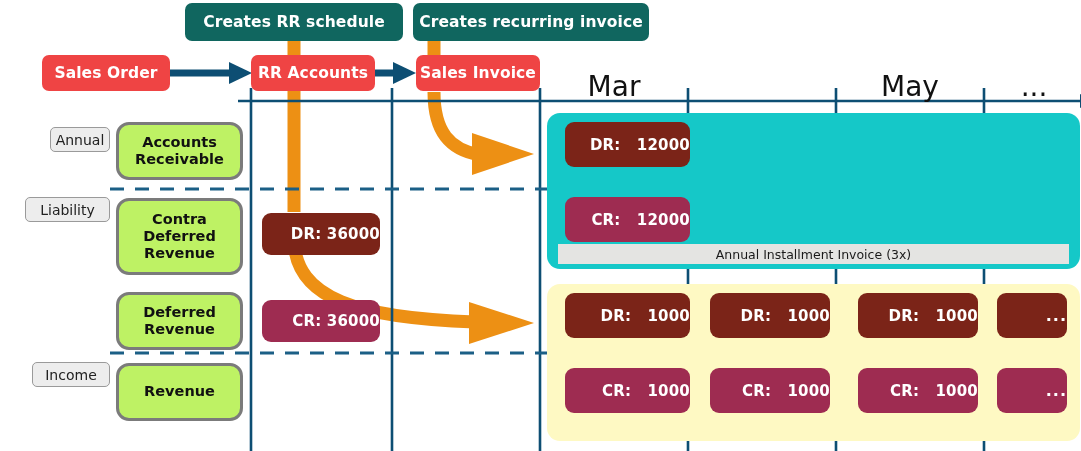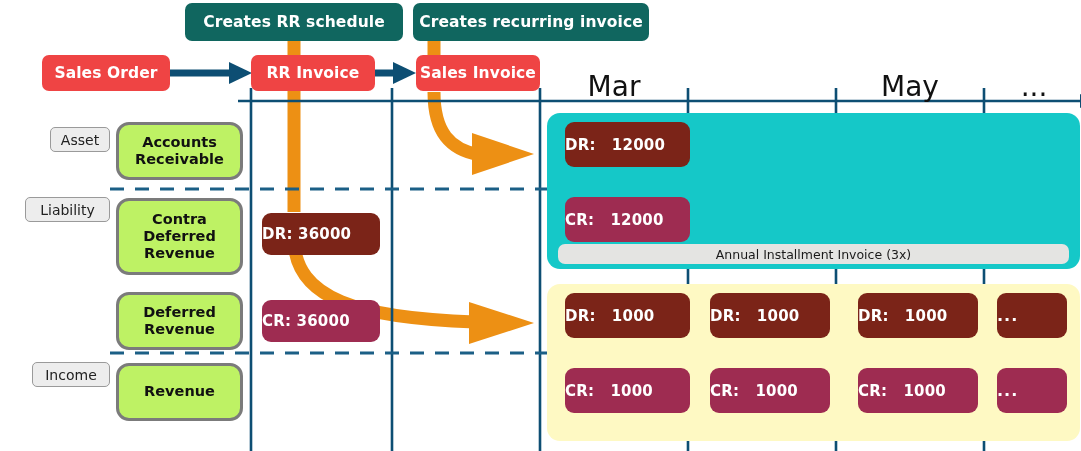--- a/index.html
+++ b/index.html
@@ -40,30 +40,30 @@
   }
 
   
   .period-block{border-radius:13px;}
   .block-teal{background:#15c8c8;}
   .block-blue{background:#fef9c3;}
 
   
   .chip{
     border-radius:9px;color:#fff;font-weight:bold;font-size:15px;
-    display:flex;align-items:center;justify-content:flex-start;
+    display:flex;align-items:center;justify-content:flex-end;
     letter-spacing:.2px;white-space:pre;
   }
   .chip-dr{background:#7b2418;}
   .chip-cr{background:#9e2c51;}
   .chip-ellipsis{font-size:16px;letter-spacing:1px;}
 
   
   .caption-bar{
-    background:#e4e4e2;border-radius:7px;color:#1a1a1a;font-size:12.5px;
+    background:#e4e4e2;border-radius:0;color:#1a1a1a;font-size:12.5px;
     display:flex;align-items:center;justify-content:center;
     font-family:"DejaVu Sans","Liberation Sans",sans-serif;
   }
 
   
   #overlay{position:absolute;left:0;top:0;width:1081px;height:451px;pointer-events:none;}
 </style>
 </head>
 <body>
 
@@ -119,39 +119,39 @@
 
   <div class="abs callout" style="left:393px;top:3px;width:236px;height:38px;">
     <span>Creates recurring invoice</span>
   </div>
 
   <div class="abs flowbox" style="left:22px;top:55px;width:128px;height:36px;">
     <span>Sales Order</span>
   </div>
 
   <div class="abs flowbox" style="left:231px;top:55px;width:124px;height:36px;">
-    <span>RR Invoice</span>
+    <span>RR Accounts</span>
   </div>
 
   <div class="abs flowbox" style="left:396px;top:55px;width:124px;height:36px;">
     <span>Sales Invoice</span>
   </div>
 
   <div class="month-label" style="left:520px;top:70px;width:148px;">
     <span>Mar</span>
   </div>
   <div class="month-label" style="left:816px;top:70px;width:148px;">
     <span>May</span>
   </div>
   <div class="month-label" style="left:964px;top:70px;width:100px;">
     <span>...</span>
   </div>
 
   <div class="abs cat-pill" style="left:30px;top:127px;width:60px;height:25px;">
-    <span>Asset</span>
+    <span>Annual</span>
   </div>
   <div class="abs cat-pill" style="left:5px;top:197px;width:85px;height:25px;">
     <span>Liability</span>
   </div>
   <div class="abs cat-pill" style="left:12px;top:362px;width:78px;height:25px;">
     <span>Income</span>
   </div>
 
   <div class="abs acct-box" style="left:96px;top:122px;width:127px;height:58px;">
     <span style="white-space:pre-line;">Accounts

